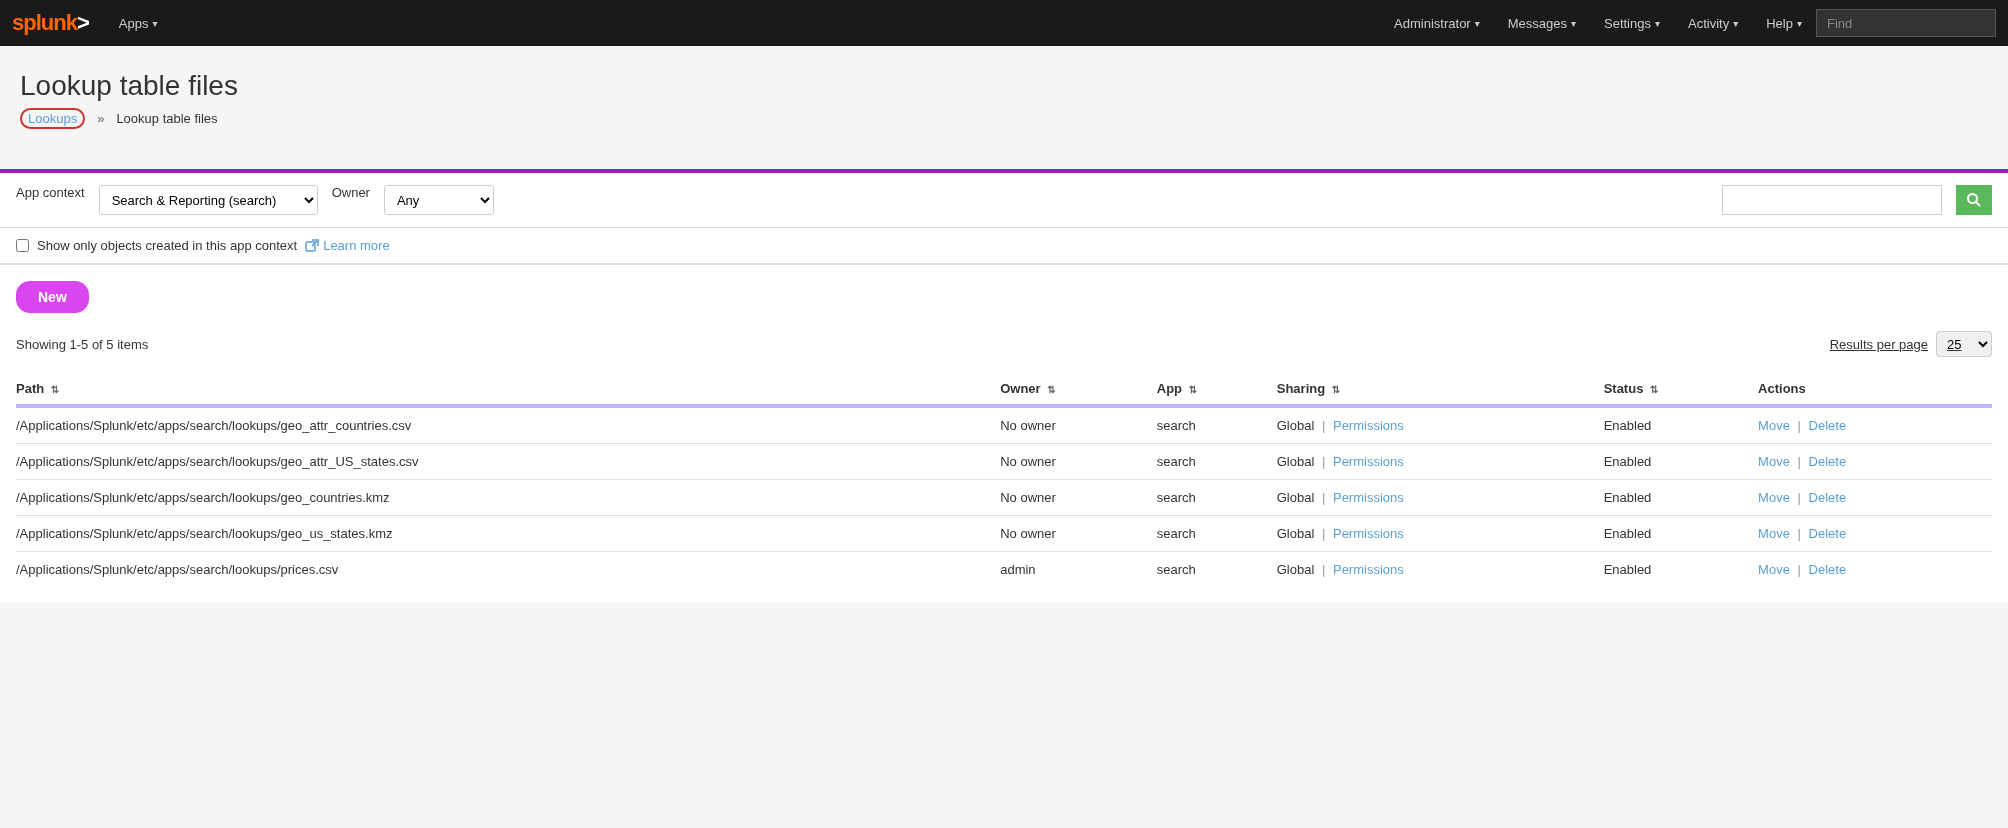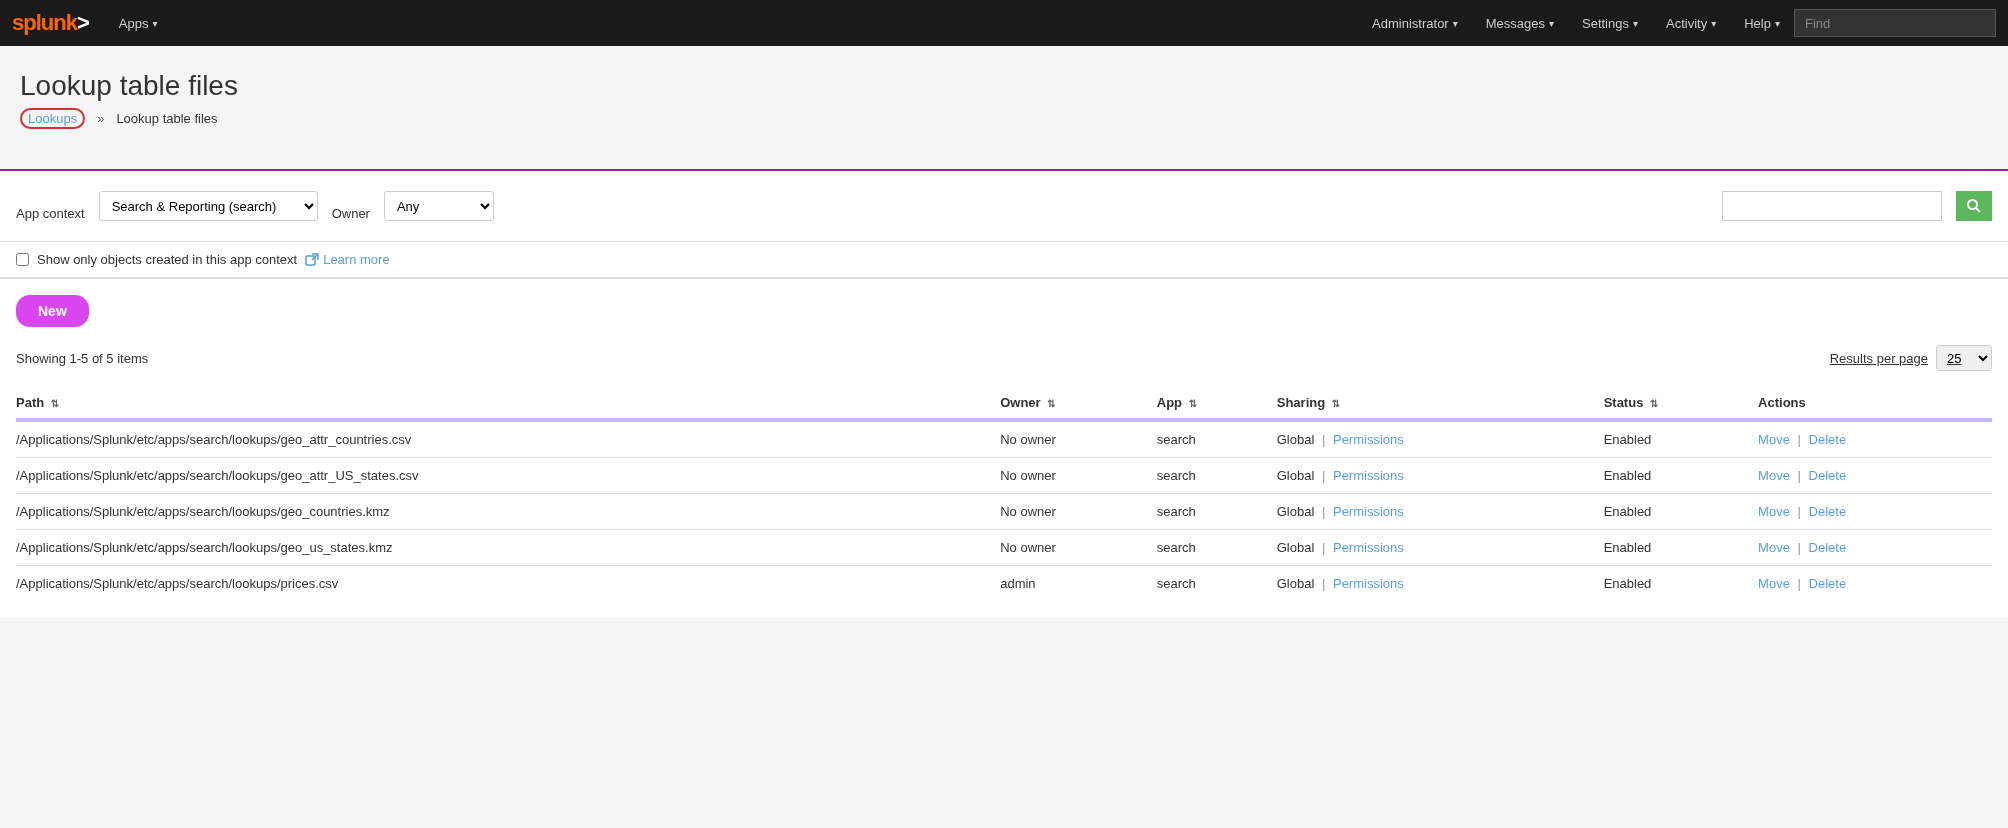--- a/index.html
+++ b/index.html
@@ -33,21 +33,21 @@
       gap: 4px;
       white-space: nowrap;
     }
     .topnav-spacer { flex: 1; }
     .topnav-find {
       background: #333;
       border: 1px solid #555;
       color: #ccc;
       padding: 4px 10px;
       font-size: 13px;
-      width: 202px;
+      width: 180px;
       height: 28px;
       outline: none;
     }
     .topnav-find::placeholder { color: #888; }
     .chevron { font-size: 10px; }
 
     
     .page-content {
       background: #f5f5f5;
       padding: 24px 20px 20px 20px;
@@ -74,25 +74,25 @@
       border: 2px solid #cc3333;
       border-radius: 18px;
       padding: 1px 6px;
     }
     .breadcrumb-sep { color: #666; }
     .breadcrumb-current { color: #333; }
 
     
     .filter-bar {
       background: #fff;
-      border-top: 2px solid #a21caf;
+      border-top: 4px solid #a21caf;
       border-bottom: 1px solid #ddd;
-      padding: 20px 16px;
-      display: flex;
-      align-items: flex-end;
+      padding: 12px 16px;
+      display: flex;
+      align-items: flex-start;
       gap: 14px;
       margin-bottom: 0;
     }
     .filter-label { font-size: 13px; color: #333; white-space: nowrap; }
     .filter-select {
       border: 1px solid #ccc;
       background: #fff;
       padding: 4px 24px 4px 8px;
       font-size: 13px;
       height: 30px;

